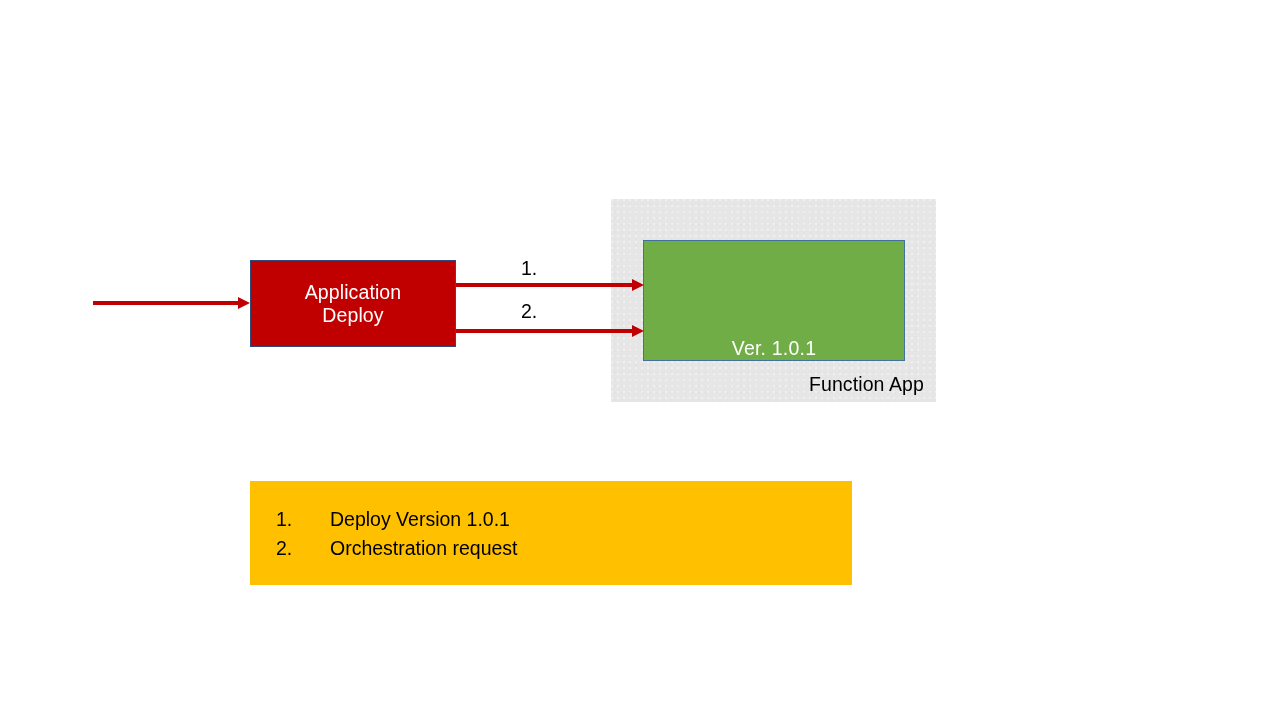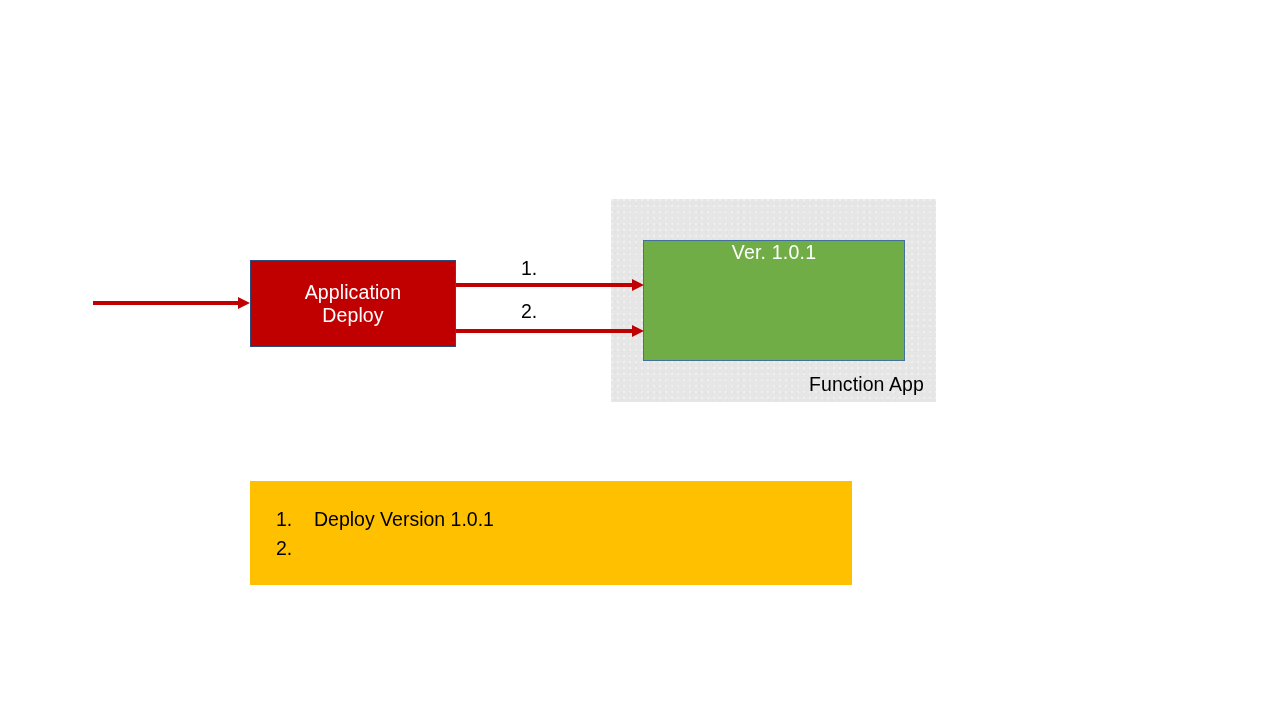--- a/index.html
+++ b/index.html
@@ -43,21 +43,21 @@
   .version-box {
     position: absolute;
     left: 643px;
     top: 240px;
     width: 262px;
     height: 121px;
     background-color: #70ad47;
     border: 1px solid #41719c;
     box-sizing: border-box;
     display: flex;
-    align-items: flex-start;
+    align-items: flex-end;
     justify-content: center;
   }
   .version-label {
     font-size: 19.5px;
     color: #ffffff;
     letter-spacing: 0.2px;
   }
 
   
   .router-box {
@@ -154,21 +154,21 @@
     font-size: 19.5px;
     color: #000000;
     line-height: 1.48;
     white-space: nowrap;
   }
   .legend-marker {
     width: 38px;
     flex: 0 0 38px;
     color: #000000;
   }
-  .legend-text { color: #000000; }
+  .legend-text { color: #000000; margin-left: 16px; }
 </style>
 </head>
 <body>
 
 <div id="canvas">
 
   <div class="container-box">
     <span class="container-label">Function App</span>
   </div>
 
@@ -200,17 +200,18 @@
   <span class="step-num" id="step-num-2">2.</span>
 
   <div class="legend-box">
     <ul class="legend-list">
       <li class="legend-item">
         <span class="legend-marker">1.</span>
         <span class="legend-text">Deploy Version 1.0.1</span>
       </li>
       <li class="legend-item">
         <span class="legend-marker">2.</span>
+        <span class="legend-text">Orchestration request</span>
       </li>
     </ul>
   </div>
 
 </div>
 
 </body></html>

